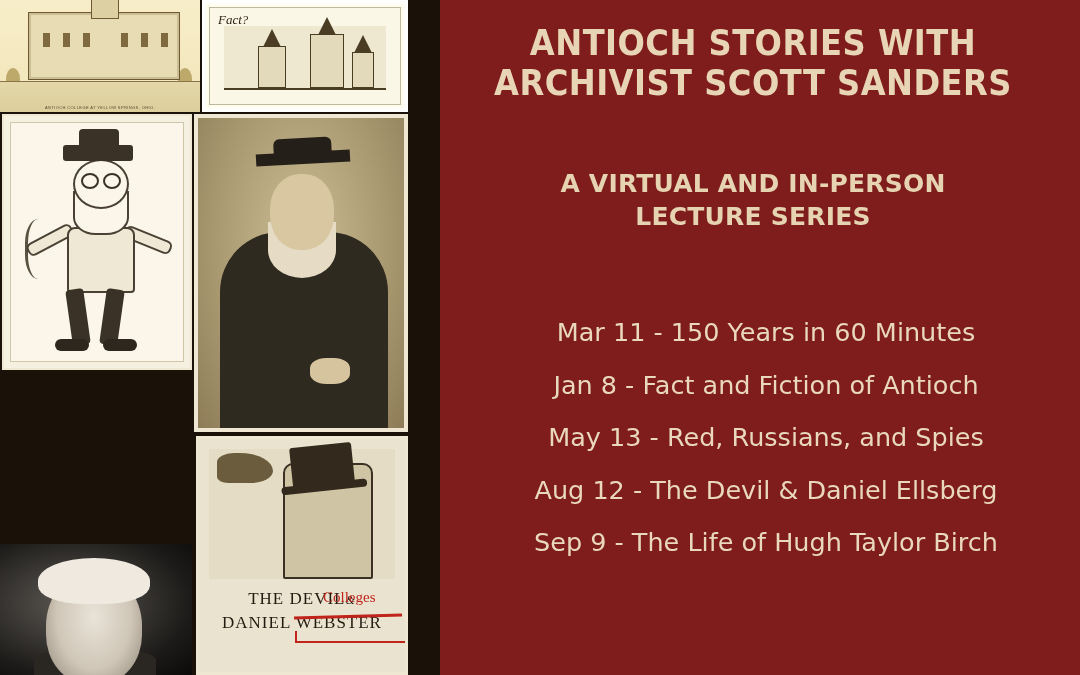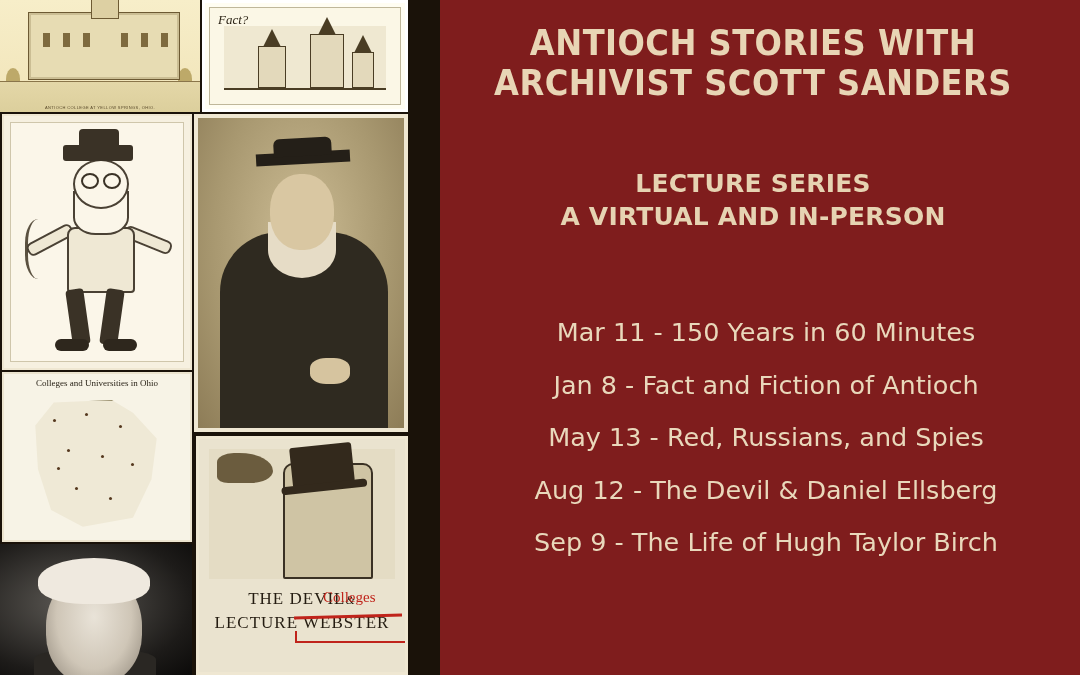--- a/index.html
+++ b/index.html
@@ -383,74 +383,60 @@
 
     <div class="tile t-portrait">
       <div class="bg"></div>
       <div class="robe"></div>
       <div class="beard"></div>
       <div class="head"></div>
       <div class="cap"></div>
       <div class="hand"></div>
     </div>
 
-    <div class="tile t-map">
-      <div class="title">Colleges and Universities in Ohio</div>
-      <div class="shape">
-        <div class="dot" style="left:22px;top:18px;"></div>
-        <div class="dot" style="left:54px;top:12px;"></div>
-        <div class="dot" style="left:88px;top:24px;"></div>
-        <div class="dot" style="left:36px;top:48px;"></div>
-        <div class="dot" style="left:70px;top:54px;"></div>
-        <div class="dot" style="left:100px;top:62px;"></div>
-        <div class="dot" style="left:44px;top:86px;"></div>
-        <div class="dot" style="left:78px;top:96px;"></div>
-        <div class="dot" style="left:26px;top:66px;"></div>
-      </div>
-    </div>
 
     <div class="tile t-photo">
       <div class="bg"></div>
       <div class="collar"></div>
       <div class="face"></div>
       <div class="hair"></div>
     </div>
 
     <div class="tile t-devil">
       <div class="inner">
         <div class="art">
           <div class="horse"></div>
           <div class="figure"></div>
           <div class="tophat"></div>
         </div>
         <div class="t1">
           <span>THE DEVIL</span><span class="amp">&amp;</span>
         </div>
         <div class="t2">
-          <span>LECTURE</span>
+          <span>DANIEL</span>
           <span>WEBSTER</span>
         </div>
         <div class="strike"></div>
         <div class="hand-note">Colleges</div>
         <div class="redbox"></div>
       </div>
     </div>
 
   </div>
 
   <div id="right">
 
     <div id="title">
       <div>ANTIOCH STORIES WITH</div>
       <div>ARCHIVIST SCOTT SANDERS</div>
     </div>
 
     <div id="subtitle">
+      <div>A VIRTUAL AND IN-PERSON</div>
       <div>LECTURE SERIES</div>
-      <div>A VIRTUAL AND IN-PERSON</div>
     </div>
 
     <div id="sessions">
       <div class="session">Mar 11 - 150 Years in 60 Minutes</div>
       <div class="session">Jan 8 - Fact and Fiction of Antioch</div>
       <div class="session">May 13 - Red, Russians, and Spies</div>
       <div class="session">Aug 12 - The Devil &amp; Daniel Ellsberg</div>
       <div class="session">Sep 9 - The Life of Hugh Taylor Birch</div>
     </div>
 

